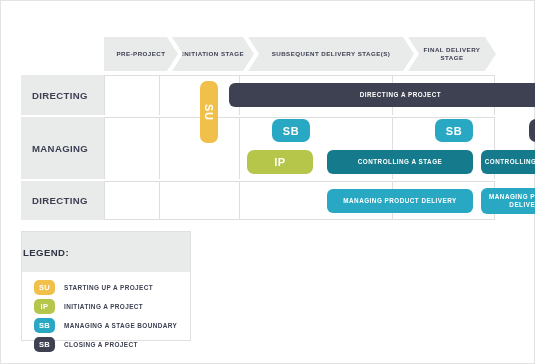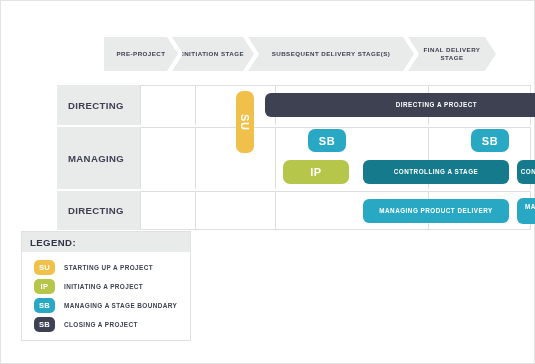--- a/index.html
+++ b/index.html
@@ -52,24 +52,23 @@
     clip-path: polygon(0 0, calc(100% - 11px) 0, 100% 50%, calc(100% - 11px) 100%, 0 100%, 11px 50%);
   }
   .chevron.first {
     clip-path: polygon(0 0, calc(100% - 11px) 0, 100% 50%, calc(100% - 11px) 100%, 0 100%);
   }
 
   
   #grid {
     position: absolute;
     left: 20px;
-    top: 84px;
+    top: 74px;
     width: 474px;
     height: 181px;
-    margin-left: 36px;
   }
   .row-label {
     position: absolute;
     left: 0;
     width: 83px;
     background: #e9eaea;
     display: flex;
     align-items: center;
     padding-left: 11px;
     box-sizing: border-box;
@@ -138,25 +137,25 @@
     position: absolute;
     left: 20px;
     top: 230px;
     width: 170px;
     height: 110px;
     background: #ffffff;
     border: 1px solid #e0e0e0;
     box-sizing: border-box;
   }
   #legend-header {
-    height: 20px;
+    height: 40px;
     background: #e9eaea;
     display: flex;
     align-items: center;
-    padding-left: 8px;
+    padding-left: 1px;
     box-sizing: border-box;
     color: #2f3545;
     font-size: 9.6px;
     font-weight: bold;
     letter-spacing: 0.4px;
   }
   #legend-items { padding: 6px 0 0 12px; }
   .legend-item {
     display: flex;
     align-items: center;

